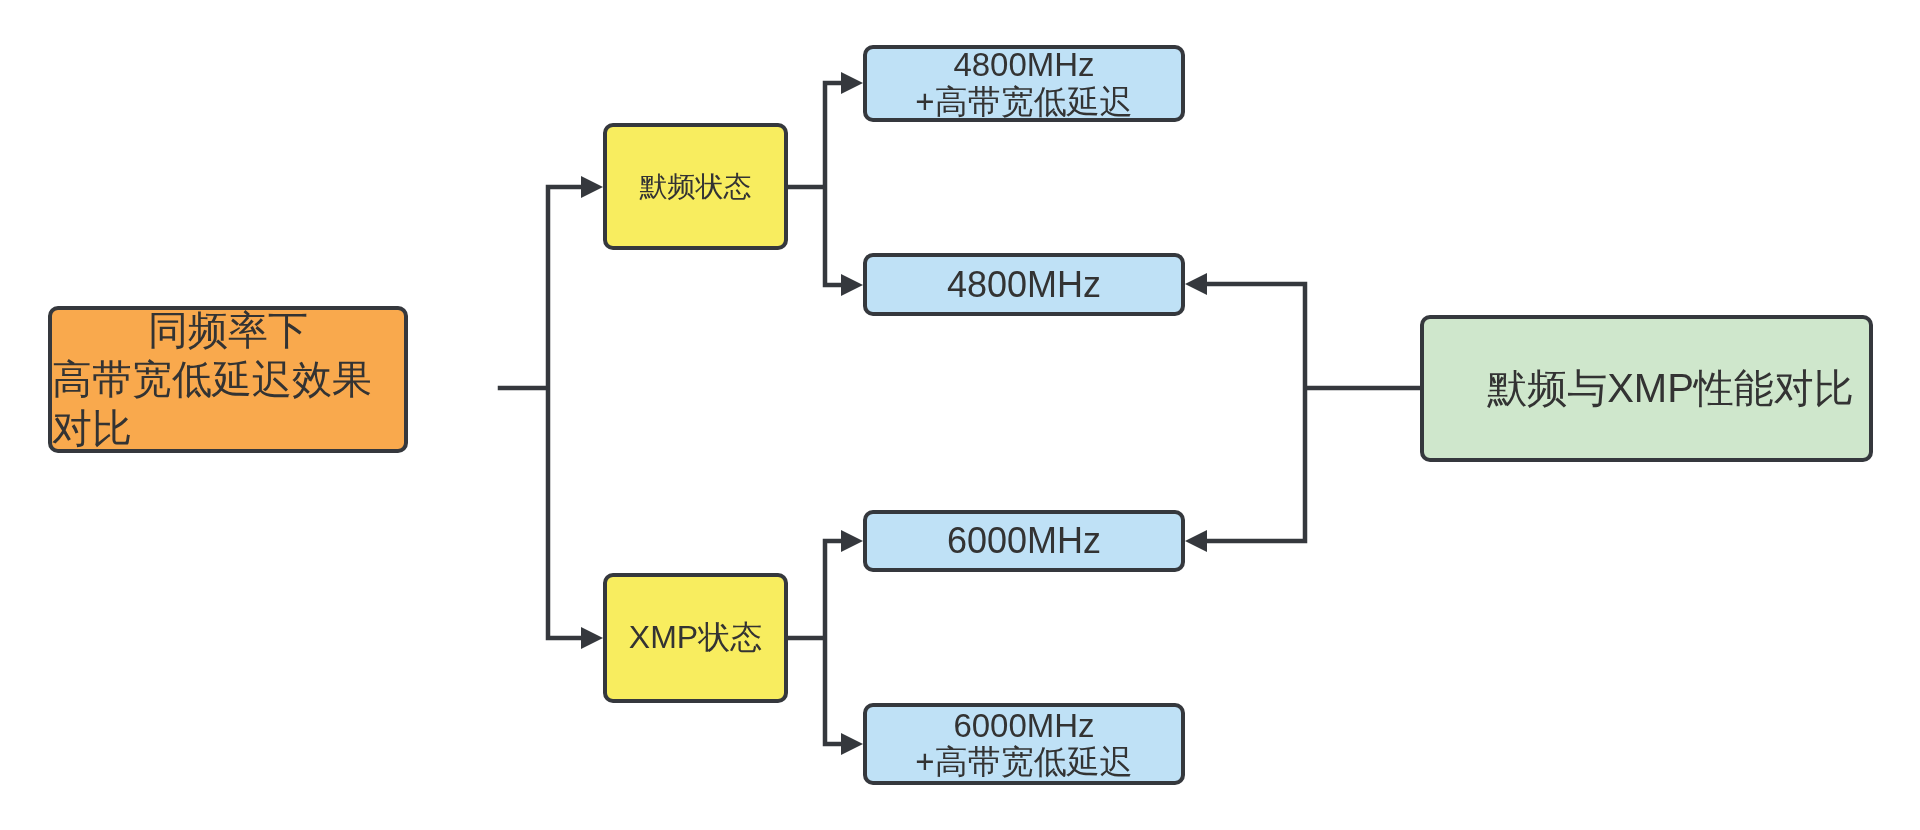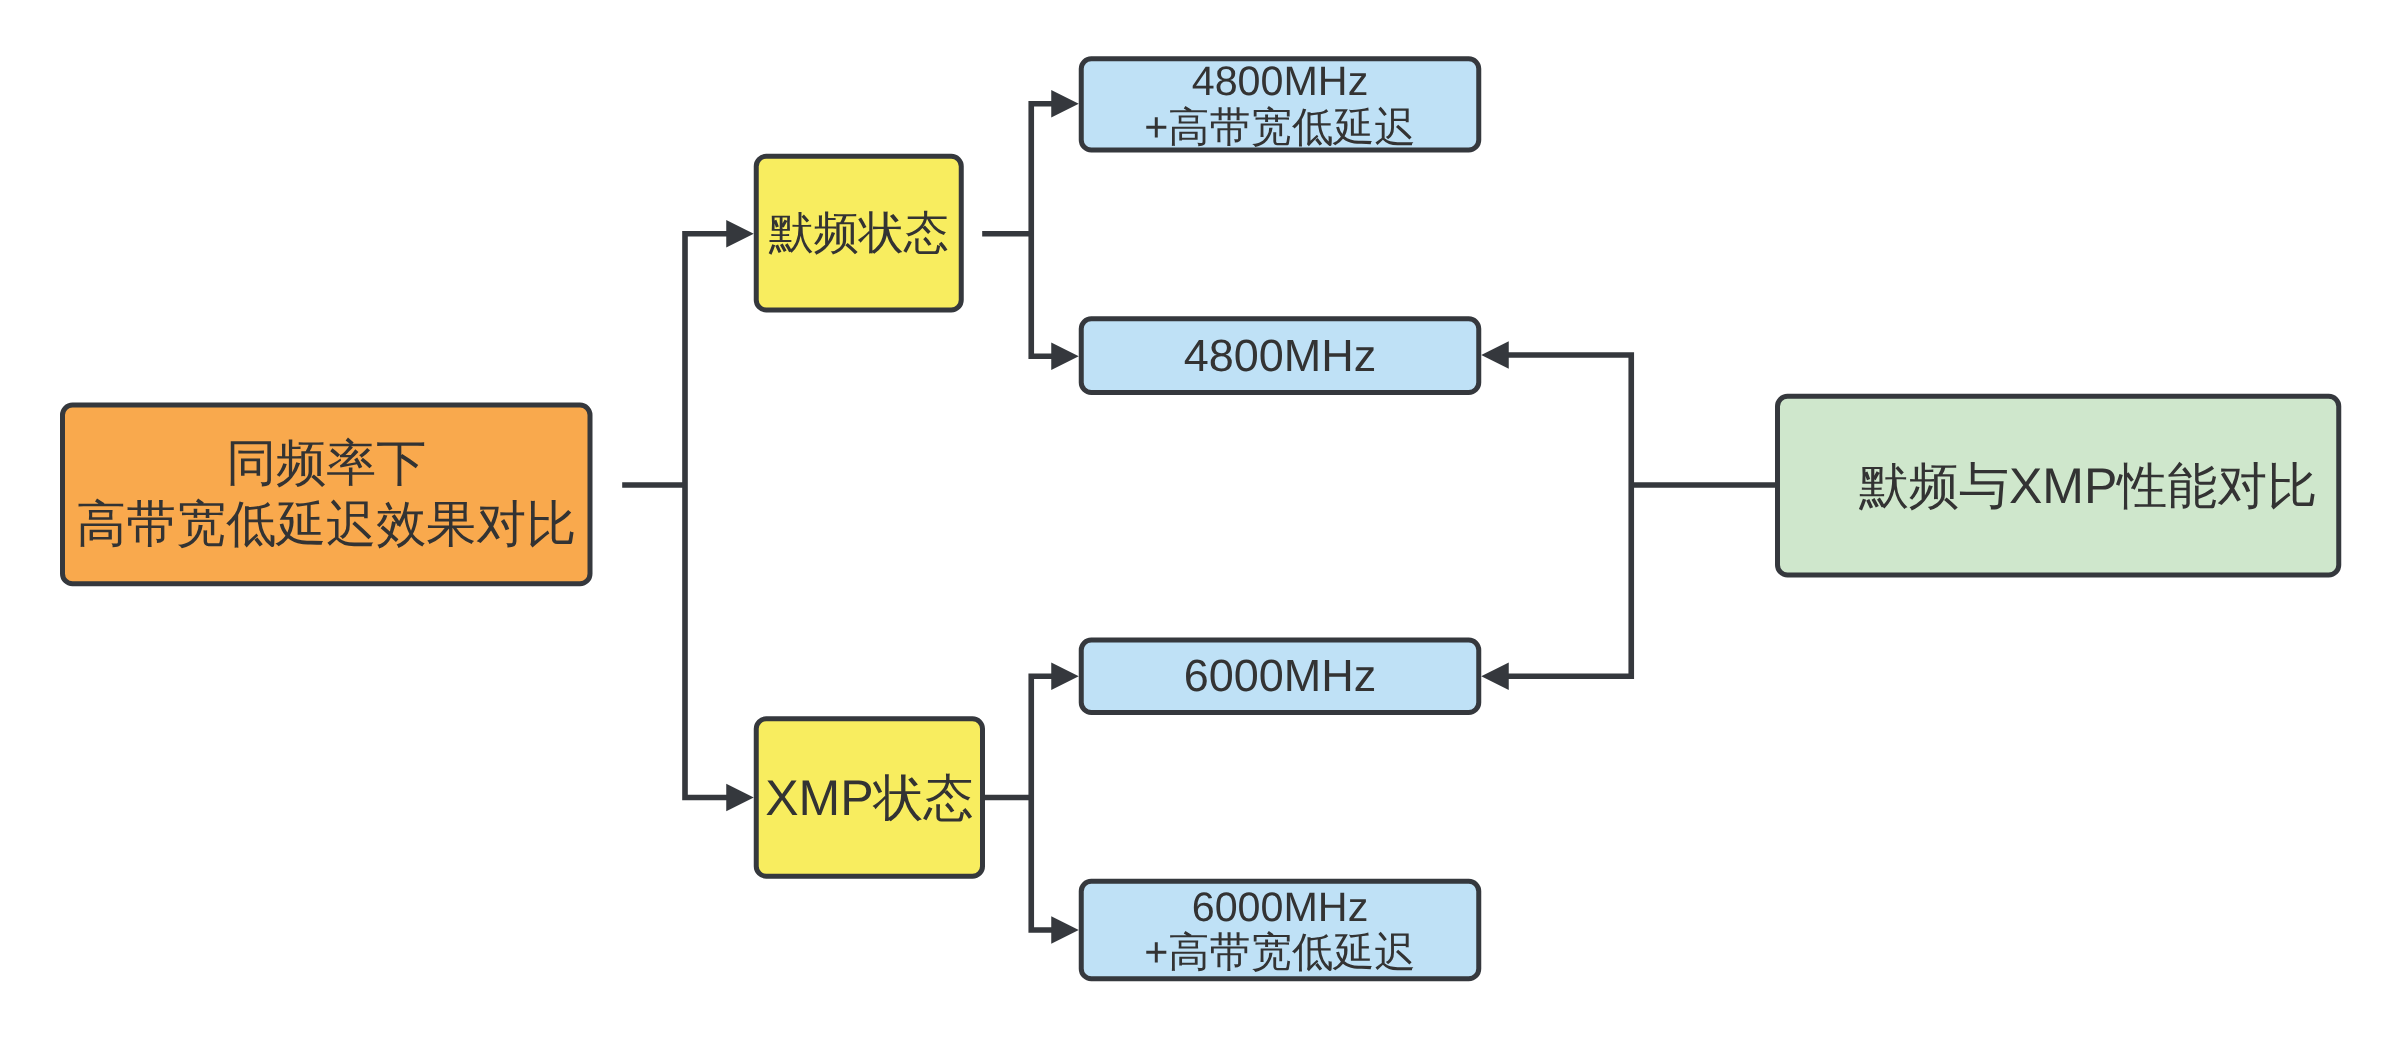--- a/index.html
+++ b/index.html
@@ -32,23 +32,23 @@
     display: flex;
     flex-direction: column;
     align-items: center;
     justify-content: center;
     border: 4px solid #35383D;
     border-radius: 10px;
     color: #333333;
     text-align: left;
   }
   .node .line { display: block; }
-  .n-root        { left: 48px;   top: 322px; width: 426px; height: 147px; font-size: 40px; line-height: 1.22; }
-  .n-branch-def  { left: 603px;  top: 123px; width: 168px; height: 127px; font-size: 36px; }
-  .n-branch-xmp  { left: 603px;  top: 573px; width: 185px; height: 130px; font-size: 40px; }
+  .n-root        { left: 48px;   top: 306px; width: 360px; height: 147px; font-size: 40px; line-height: 1.22; }
+  .n-branch-def  { left: 603px;  top: 123px; width: 185px; height: 127px; font-size: 28px; }
+  .n-branch-xmp  { left: 603px;  top: 573px; width: 185px; height: 130px; font-size: 32px; }
   .n-leaf-4800p  { left: 863px;  top: 45px;  width: 322px; height: 77px;  font-size: 33px; line-height: 1.1; }
   .n-leaf-4800   { left: 863px;  top: 253px; width: 322px; height: 63px;  font-size: 36px; }
   .n-leaf-6000   { left: 863px;  top: 510px; width: 322px; height: 62px;  font-size: 36px; }
   .n-leaf-6000p  { left: 863px;  top: 703px; width: 322px; height: 82px;  font-size: 33px; line-height: 1.1; }
   .n-right-root  { left: 1420px; top: 315px; width: 453px; height: 147px; font-size: 40px; }
 </style>
 </head>
 <body>
 
 <div id="canvas">

